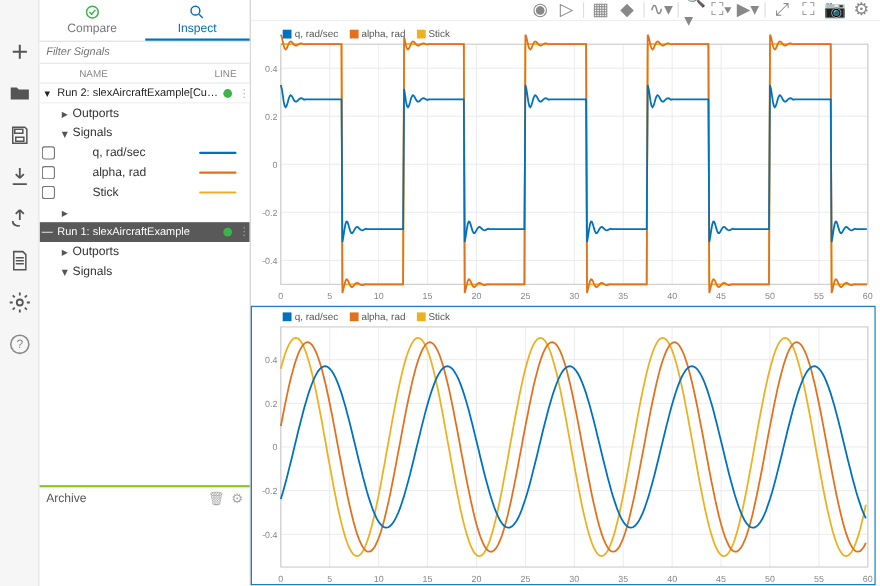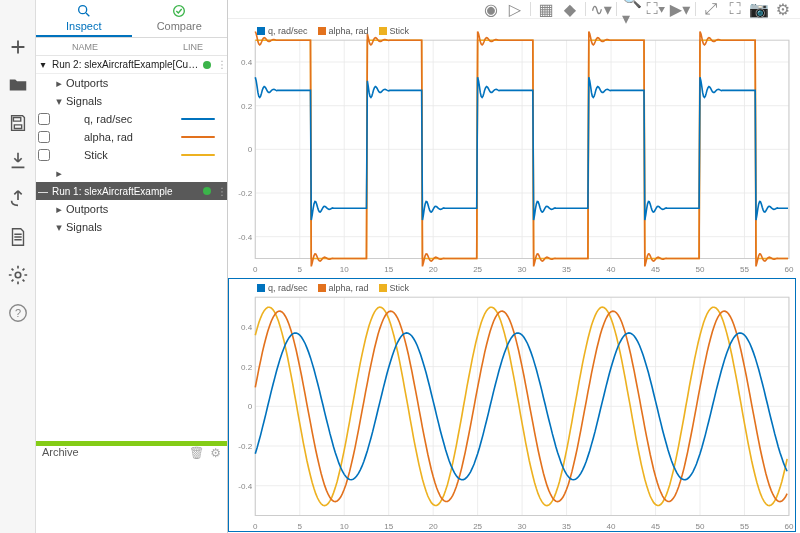--- a/index.html
+++ b/index.html
@@ -8,36 +8,36 @@
 .toolstrip { width: 36px; background: #f6f6f6; border-right: 1px solid #ddd; display: flex; flex-direction: column; align-items: center; padding-top: 36px; gap: 16px; }
 .toolstrip .tbtn { width: 22px; height: 22px; color: #555; cursor: pointer; display: flex; align-items: center; justify-content: center; }
 .sidebar { width: 192px; background: #fff; border-right: 1px solid #ccc; display: flex; flex-direction: column; font-size: 11px; color: #333; }
 .tabs { display: flex; height: 38px; border-bottom: 1px solid #d9d9d9; }
 .tab { flex: 1; display: flex; flex-direction: column; align-items: center; justify-content: center; gap: 1px; border-bottom: 2px solid transparent; cursor: pointer; color: #777; }
 .tab.active { color: #0072bd; border-bottom-color: #0072bd; }
 .tab svg { width: 16px; height: 16px; }
 .filter { height: 20px; border: none; border-bottom: 1px solid #e5e5e5; padding: 2px 6px; font-size: 10px; color: #999; width: 100%; outline: none; font-style: italic; }
 .headrow { display: flex; height: 18px; align-items: center; border-bottom: 1px solid #e5e5e5; font-size: 9px; color: #888; padding-left: 36px; }
 .headrow .h1 { flex: 1; }
-.headrow .h2 { width: 44px; }
+.headrow .h2 { width: 44px; text-align: center; }
 .tree { flex: 1; overflow: auto; }
 .runrow { display: flex; align-items: center; height: 18px; background: #595959; color: #fff; padding-left: 2px; gap: 4px; font-size: 10px; white-space: nowrap; overflow: hidden; }
 .runrow.light { background: #fff; color: #222; border-bottom: 1px solid #eee; }
 .runrow .caret { width: 10px; text-align: center; cursor: pointer; }
 .runrow .rtxt { flex: 1; overflow: hidden; text-overflow: ellipsis; }
 .runrow .dot { width: 8px; height: 8px; border-radius: 50%; background: #3bb44a; margin-right: 2px; flex-shrink: 0; }
 .runrow .more { width: 10px; color: #aaa; cursor: pointer; }
 .row { display: flex; align-items: center; height: 18px; padding-left: 2px; gap: 2px; color: #333; }
 .row .cb { width: 12px; height: 12px; margin: 0 2px 0 0; }
 .row .caret { width: 10px; text-align: center; color: #555; cursor: pointer; }
 .row .ind1 { width: 14px; }
 .row .ind2 { width: 28px; }
 .row .txt { flex: 1; overflow: hidden; text-overflow: ellipsis; white-space: nowrap; }
 .row .sw { width: 34px; height: 2.5px; border-radius: 1px; margin-right: 12px; }
-.section { height: 22px; border-top: 5px solid #84cc16; display: flex; padding: 0 6px; color: #555; font-size: 11px; }
+.section { height: 22px; border-top: 2px solid #84cc16; display: flex; align-items: center; padding: 0 6px; color: #555; font-size: 11px; }
 .section .sp { flex: 1; }
 .section .ic { color: #aaa; font-size: 12px; cursor: pointer; margin-left: 6px; }
 .main { flex: 1; display: flex; flex-direction: column; }
 .topbar { height: 22px; display: flex; justify-content: flex-end; align-items: center; gap: 6px; padding-right: 8px; border-bottom: 1px solid #eee; color: #888; }
 .topbar .tb { width: 18px; height: 18px; display: flex; align-items: center; justify-content: center; cursor: pointer; }
 .topbar .sep { width: 1px; height: 14px; background: #ddd; }
 .charts { flex: 1; display: flex; flex-direction: column; padding: 2px 4px 2px 0; gap: 2px; }
 .chart { flex: 1; position: relative; border: 1px solid transparent; }
 .chart.selected { border: 1px solid #0072bd; }
 .chart svg { width: 100%; height: 100%; display: block; }
@@ -89,35 +89,36 @@
     <div class="tbtn">
         <svg viewBox="0 0 24 24">
           <circle cx="12" cy="12" r="9" fill="none" stroke="#888" stroke-width="1.5"></circle>
           <text x="12" y="16" text-anchor="middle" font-size="12" fill="#888">?</text>
         </svg>
       </div>
   </div>
 
   <div class="sidebar">
     <div class="tabs">
+      <div class="tab">
+        <svg viewBox="0 0 24 24">
+            <circle cx="12" cy="12" r="8" fill="none" stroke="#3bb44a" stroke-width="2"></circle>
+            <path d="M8 12l3 3 5-6" stroke="#3bb44a" stroke-width="2" fill="none"></path>
+          </svg>
+        <span>Compare</span>
+      </div>
       <div class="tab active">
         <svg viewBox="0 0 24 24">
             <circle cx="10" cy="10" r="6" fill="none" stroke="#0072bd" stroke-width="2"></circle>
             <path d="M15 15l5 5" stroke="#0072bd" stroke-width="2"></path>
           </svg>
         <span>Inspect</span>
       </div>
-      <div class="tab">
-        <svg viewBox="0 0 24 24">
-            <circle cx="12" cy="12" r="8" fill="none" stroke="#3bb44a" stroke-width="2"></circle>
-            <path d="M8 12l3 3 5-6" stroke="#3bb44a" stroke-width="2" fill="none"></path>
-          </svg>
-        <span>Compare</span>
-      </div>
-    </div>
+    </div>
+    <input class="filter" placeholder="Filter Signals" style="">
     <div class="headrow">
       <div class="h1">NAME</div>
       <div class="h2">LINE</div>
     </div>
     <div class="tree" id="tree">
         <div class="runrow light">
           <span class="caret">▾</span>
           <span class="rtxt">Run 2: slexAircraftExample[Current]</span>
           <span class="dot"></span>
           <span class="more">⋮</span>

